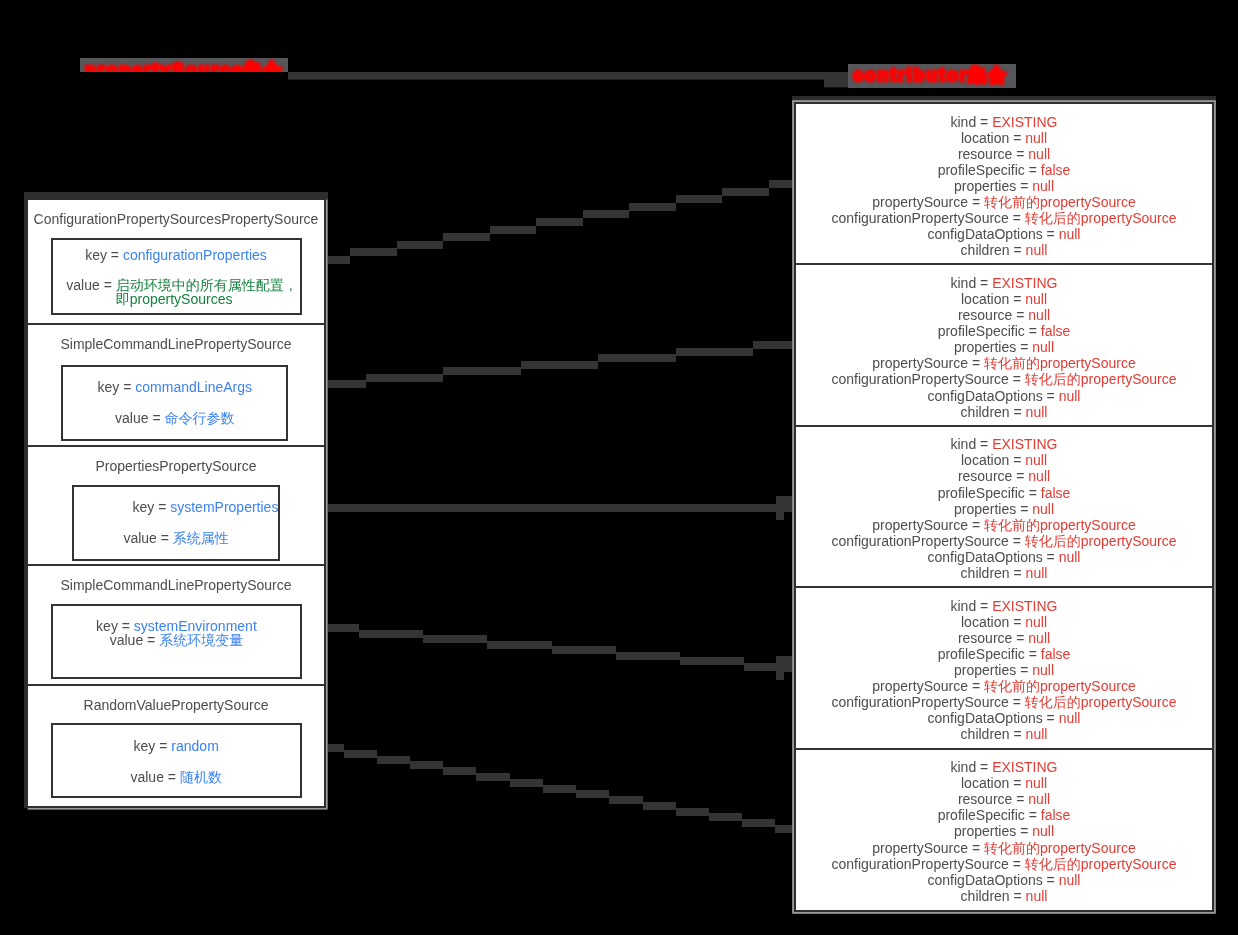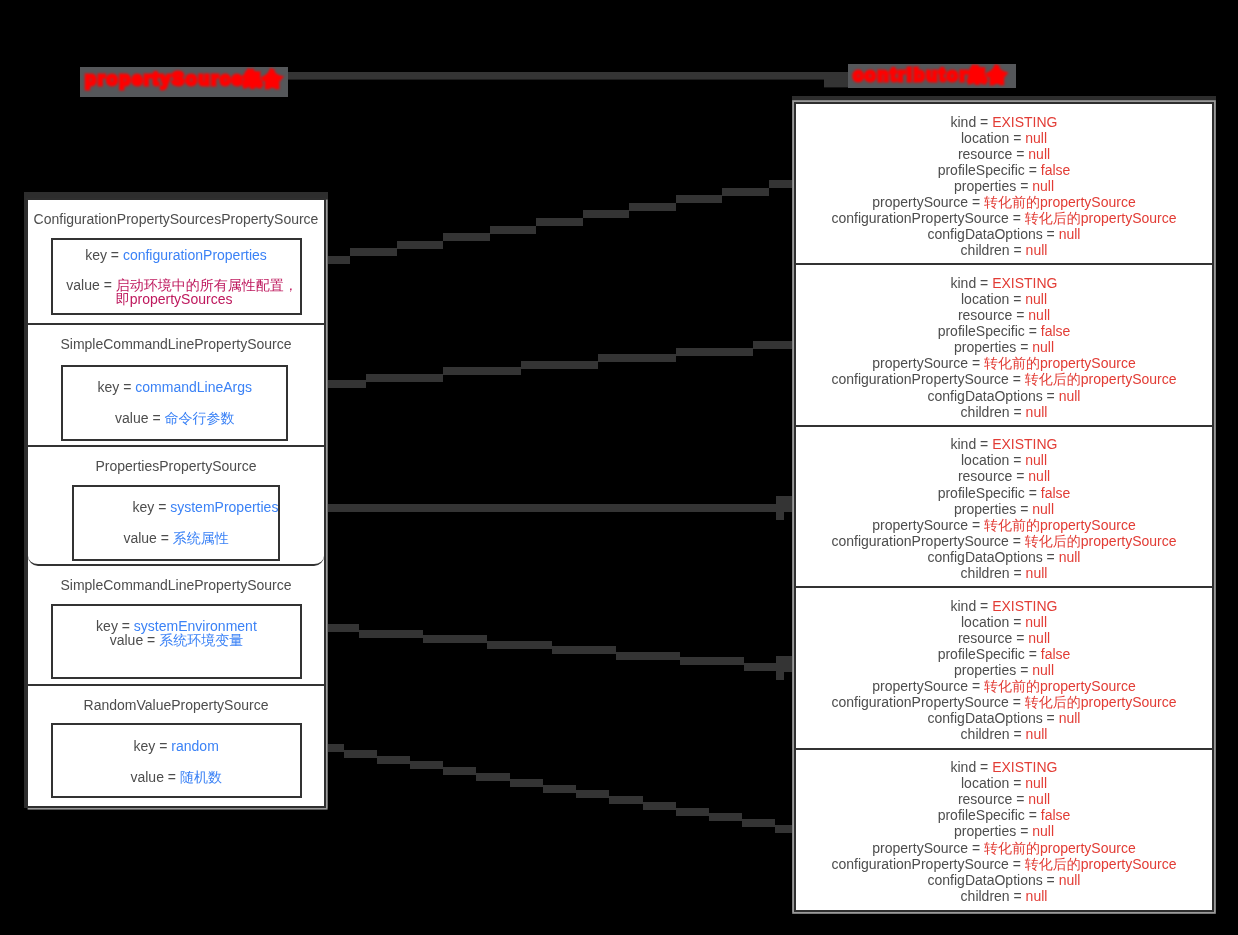--- a/index.html
+++ b/index.html
@@ -10,21 +10,21 @@
   .col{transform:translateZ(0);}
   .stage{position:absolute;left:0;top:0;width:1238px;height:935px;background:#000000;}
   svg.links{position:absolute;left:0;top:0;width:1238px;height:935px;overflow:visible;}
 
   
   .chip{position:absolute;background:#55575a;color:#ff0000;font-weight:bold;
         white-space:nowrap;overflow:hidden;}
   .chip span{display:block;position:absolute;left:5px;top:-0.5px;font-size:18px;
              line-height:24.4px;letter-spacing:1.75px;
              -webkit-text-stroke:2.9px #ff0000;filter:blur(0.95px);}
-  #chip-left{left:80px;top:67px;width:208px;height:30px;}
+  #chip-left{left:80px;top:58px;width:208px;height:14px;}
   #chip-right{left:848px;top:63.5px;width:168px;height:24.4px;}
 
   
   .colwrap{position:absolute;background:#2d2d2d;}
   .col{position:absolute;background:#ffffff;box-sizing:border-box;
        border:2px solid #2f2f2f;}
   #col-left{box-shadow:1.6px 1.6px 0 0 #9a9a9a;}
   #col-right{box-shadow:0 0 0 1.8px #9a9a9a;}
   #wrap-left{left:24px;top:192px;width:304px;height:616px;}
   #col-left{left:2px;top:6px;width:300px;height:610px;}
@@ -36,21 +36,21 @@
   .lcell:last-child{border-bottom:none;}
   .lcell .ltitle{position:absolute;left:0;right:0;top:12px;text-align:center;
                  color:#4d4d4d;font-size:14px;line-height:15px;white-space:nowrap;}
   .lbox{position:absolute;box-sizing:border-box;border:2px solid #333333;
         background:#ffffff;}
   .lrow{position:absolute;left:0;right:0;text-align:center;font-size:14px;
         line-height:14px;color:#4d4d4d;white-space:nowrap;}
   .lrow .v{color:#3b82f6;}
   .lrow.two{padding-left:12px;}
   .lrow.two .vb{display:inline-block;vertical-align:top;text-align:left;
-                white-space:nowrap;color:#be185d;line-height:14px;}
+                white-space:nowrap;color:#15803d;line-height:14px;}
   .lrow.two .vl{display:block;white-space:nowrap;}
 
   .rcell{position:relative;box-sizing:border-box;width:100%;
          border-bottom:2.2px solid #333333;}
   .rcell:last-child{border-bottom:none;}
   .rblock{position:absolute;left:0;right:0;top:9.5px;}
   .rrow{text-align:center;font-size:14px;line-height:16.1px;color:#4d4d4d;
         white-space:nowrap;}
   .rrow .v{color:#e23c35;}
 </style>
@@ -85,21 +85,21 @@
       <div class="lrow two" style="top:38px;"><span>value = </span><span class="vb"><span class="vl">启动环境中的所有属性配置，</span><span class="vl">即propertySources</span></span></div>
     </div>
   </div>
   <div class="lcell" style="height:121.8px;">
     <div class="ltitle">SimpleCommandLinePropertySource</div>
     <div class="lbox" style="left:33.1px;top:39.5px;width:227.4px;height:76.0px;">
       <div class="lrow" style="top:13.5px;"><span>key = </span><span class="v">commandLineArgs</span></div>
       <div class="lrow" style="top:44.5px;"><span>value = </span><span class="v">命令行参数</span></div>
     </div>
   </div>
-  <div class="lcell" style="height:119.5px;border-radius:10px;">
+  <div class="lcell" style="height:119.5px;">
     <div class="ltitle">PropertiesPropertySource</div>
     <div class="lbox" style="left:43.9px;top:37.7px;width:208.5px;height:76.0px;">
       <div class="lrow" style="top:13.5px;text-align:right;"><span>key = </span><span class="v">systemProperties</span></div>
       <div class="lrow" style="top:44.5px;"><span>value = </span><span class="v">系统属性</span></div>
     </div>
   </div>
   <div class="lcell" style="height:119.3px;">
     <div class="ltitle">SimpleCommandLinePropertySource</div>
     <div class="lbox" style="left:22.9px;top:37.2px;width:251.1px;height:75.0px;padding-left:45px;">
       <div class="lrow" style="top:13.5px;"><span>key = </span><span class="v">systemEnvironment</span></div>

